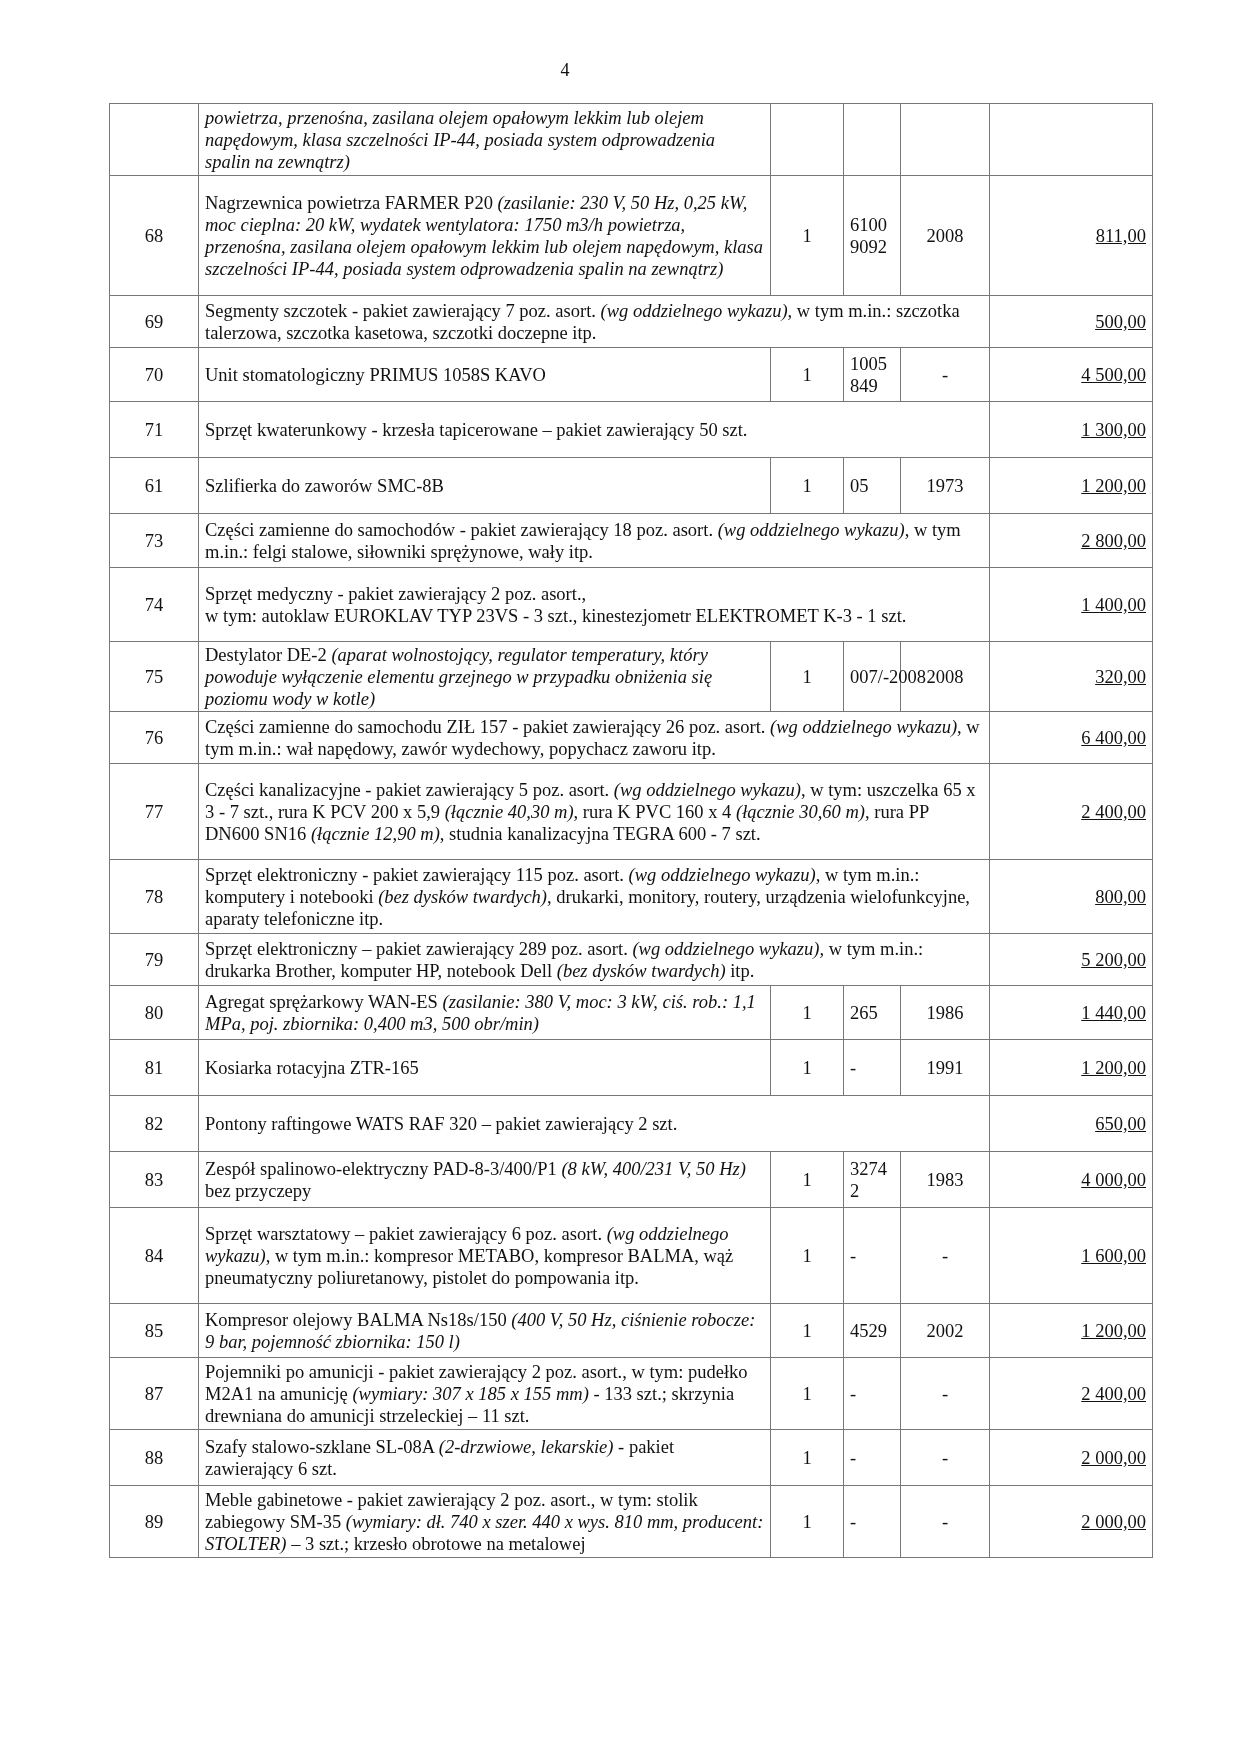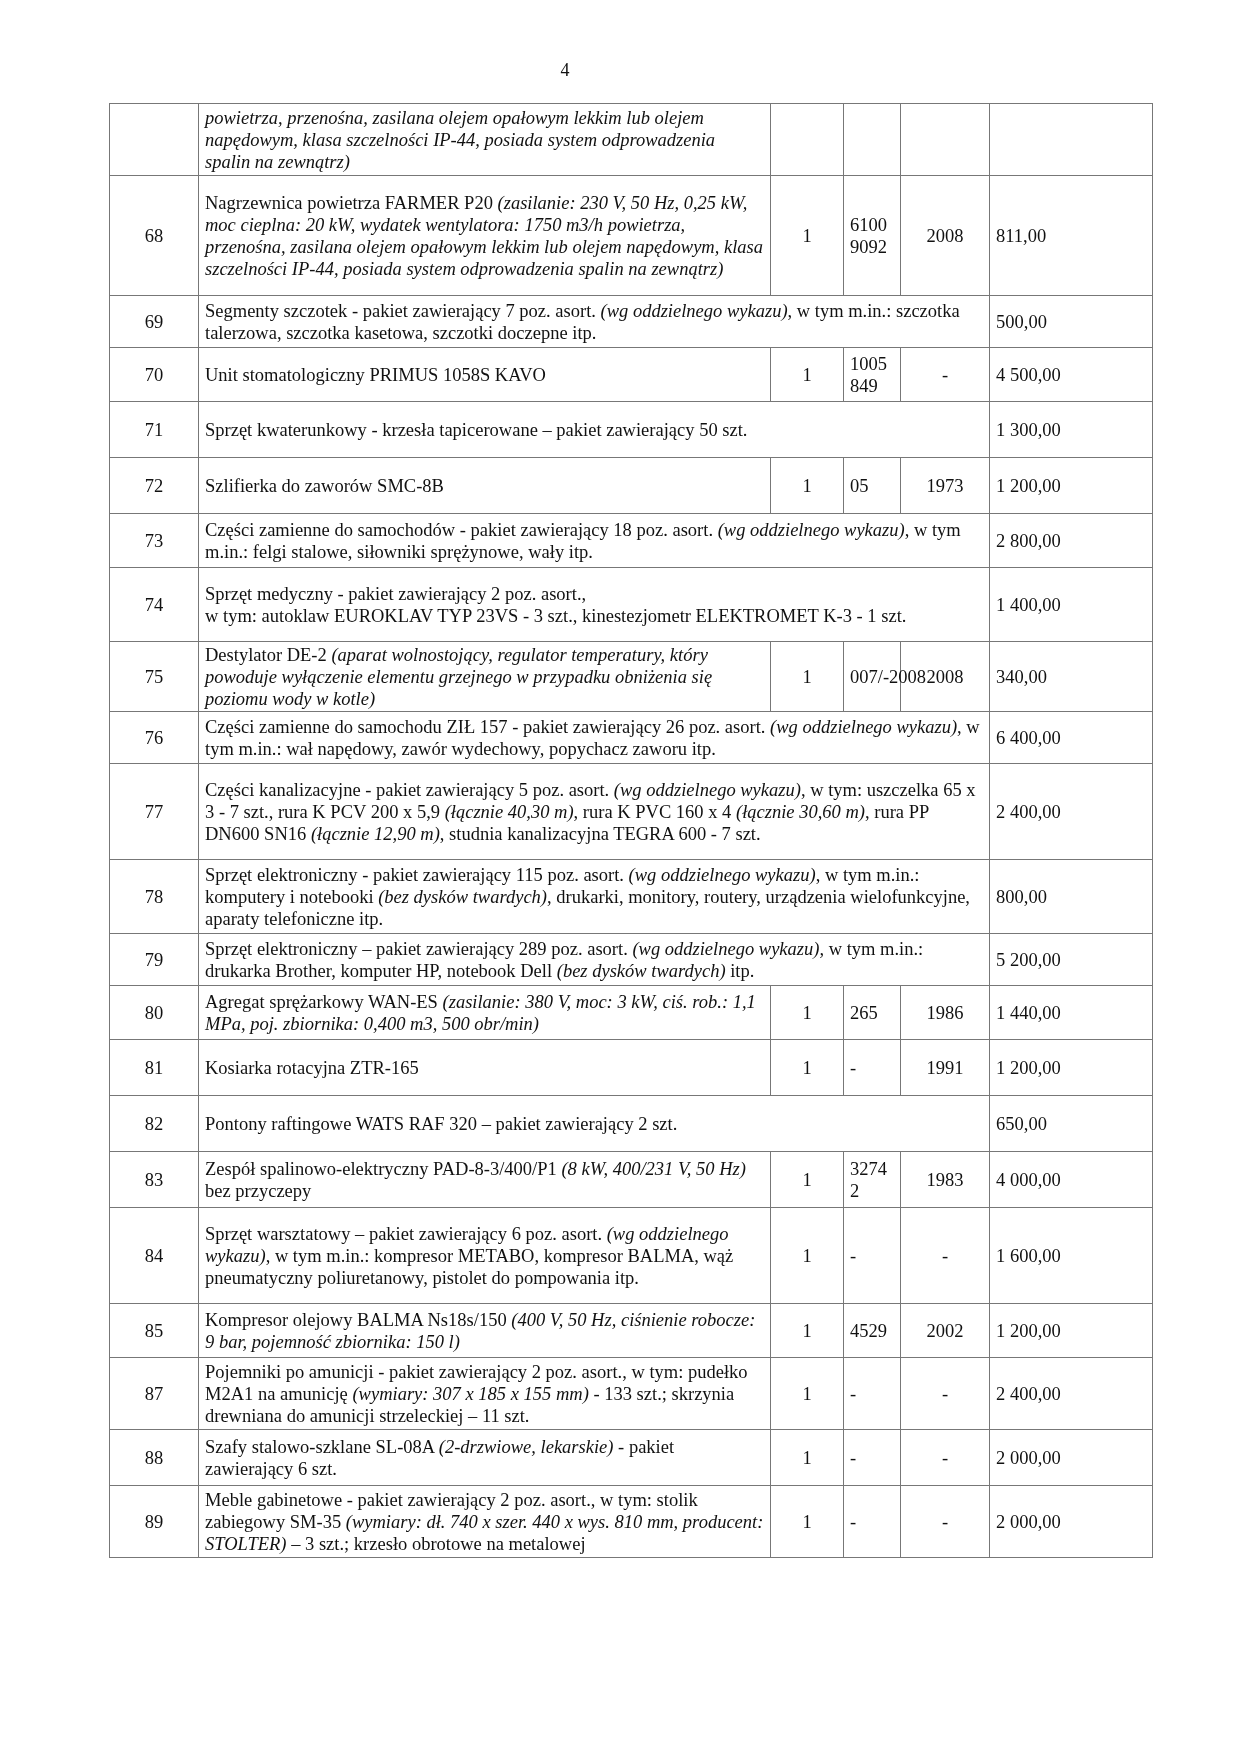--- a/index.html
+++ b/index.html
@@ -5,21 +5,21 @@
   html, body { margin:0; padding:0; background:#ffffff; }
   body { width:1241px; height:1755px; position:relative; font-family:"Liberation Serif", serif; color:#111; }
   .page-num { position:absolute; top:60px; left:0; width:1130px; text-align:center; font-size:18px; }
   table.inv { position:absolute; top:103px; left:109px; width:1044px; border-collapse:collapse; table-layout:fixed; font-size:18.5px; line-height:22px; }
   table.inv td { border:1.5px solid #777; padding:1px 6px; vertical-align:middle; }
   td.lp { width:76px; text-align:center; }
   td.desc { text-align:left; }
   td.qty { width:60px; text-align:center; }
   td.ser { width:44px; text-align:left; padding:1px 2px; }
   td.year { width:76px; text-align:center;margin-left:28px; }
-  td.val { width:150px; padding-right:6px; }
+  td.val { width:150px; text-align:right; padding-right:6px;text-decoration:underline; }
   .it { font-style:italic; }
 </style>
 </head>
 <body>
 
 <div class="page-num">4</div>
 
 <table class="inv">
   <tbody id="tbody">
       <tr style="height: 72px;">
@@ -50,21 +50,21 @@
         <td class="ser">1005 849</td>
         <td class="year">-</td>
         <td class="val">4 500,00</td>
       </tr>
       <tr style="height: 56px;">
         <td class="lp">71</td>
         <td class="desc" colspan="4"><span style="white-space: pre-line;">Sprzęt kwaterunkowy - krzesła tapicerowane – pakiet zawierający 50 szt.</span></td>
         <td class="val">1 300,00</td>
       </tr>
       <tr style="height: 56px;">
-        <td class="lp">72</td>
+        <td class="lp">61</td>
         <td class="desc"><span style="white-space: pre-line;">Szlifierka do zaworów SMC-8B</span></td>
         <td class="qty">1</td>
         <td class="ser">05</td>
         <td class="year">1973</td>
         <td class="val">1 200,00</td>
       </tr>
       <tr style="height: 54px;">
         <td class="lp">73</td>
         <td class="desc" colspan="4"><span style="white-space: pre-line;">Części zamienne do samochodów - pakiet zawierający 18 poz. asort. </span><span class="it" style="white-space: pre-line;">(wg oddzielnego wykazu)</span><span style="white-space: pre-line;">, w tym m.in.: felgi stalowe, siłowniki sprężynowe, wały itp.</span></td>
         <td class="val">2 800,00</td>
@@ -74,21 +74,21 @@
         <td class="desc" colspan="4"><span style="white-space: pre-line;">Sprzęt medyczny - pakiet zawierający 2 poz. asort.,
 w tym: autoklaw EUROKLAV TYP 23VS - 3 szt., kinestezjometr ELEKTROMET K-3 - 1 szt.</span></td>
         <td class="val">1 400,00</td>
       </tr>
       <tr style="height: 70px;">
         <td class="lp">75</td>
         <td class="desc"><span style="white-space: pre-line;">Destylator DE-2 </span><span class="it" style="white-space: pre-line;">(aparat wolnostojący, regulator temperatury, który powoduje wyłączenie elementu grzejnego w przypadku obniżenia się poziomu wody w kotle)</span></td>
         <td class="qty">1</td>
         <td class="ser">007/-2008</td>
         <td class="year">2008</td>
-        <td class="val">340,00</td>
+        <td class="val">320,00</td>
       </tr>
       <tr style="height: 52px;">
         <td class="lp">76</td>
         <td class="desc" colspan="4"><span style="white-space: pre-line;">Części zamienne do samochodu ZIŁ 157 - pakiet zawierający 26 poz. asort. </span><span class="it" style="white-space: pre-line;">(wg oddzielnego wykazu)</span><span style="white-space: pre-line;">, w tym m.in.: wał napędowy, zawór wydechowy, popychacz zaworu itp.</span></td>
         <td class="val">6 400,00</td>
       </tr>
       <tr style="height: 96px;">
         <td class="lp">77</td>
         <td class="desc" colspan="4"><span style="white-space: pre-line;">Części kanalizacyjne - pakiet zawierający 5 poz. asort. </span><span class="it" style="white-space: pre-line;">(wg oddzielnego wykazu)</span><span style="white-space: pre-line;">, w tym: uszczelka 65 x 3 - 7 szt., rura K PCV 200 x 5,9 </span><span class="it" style="white-space: pre-line;">(łącznie 40,30 m)</span><span style="white-space: pre-line;">, rura K PVC 160 x 4 </span><span class="it" style="white-space: pre-line;">(łącznie 30,60 m)</span><span style="white-space: pre-line;">, rura PP DN600 SN16 </span><span class="it" style="white-space: pre-line;">(łącznie 12,90 m)</span><span style="white-space: pre-line;">, studnia kanalizacyjna TEGRA 600 - 7 szt.</span></td>
         <td class="val">2 400,00</td>

